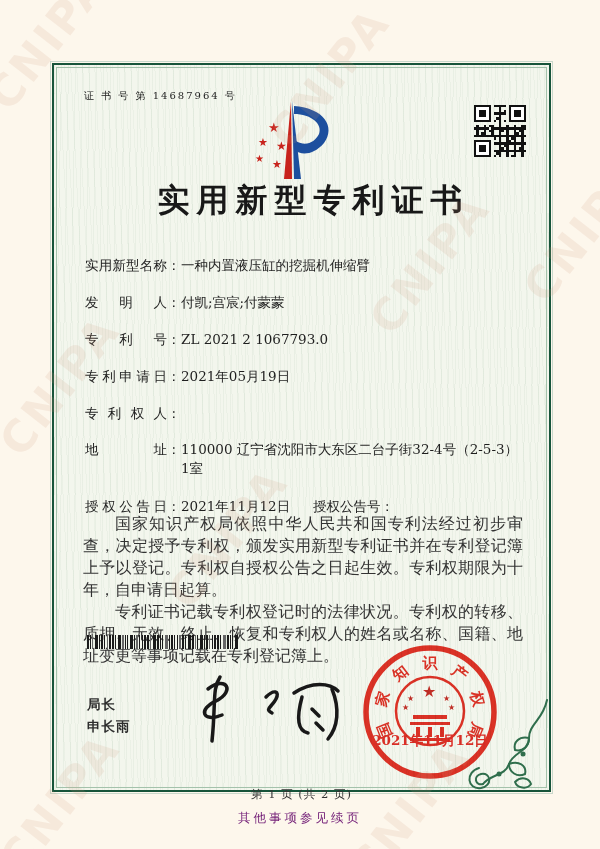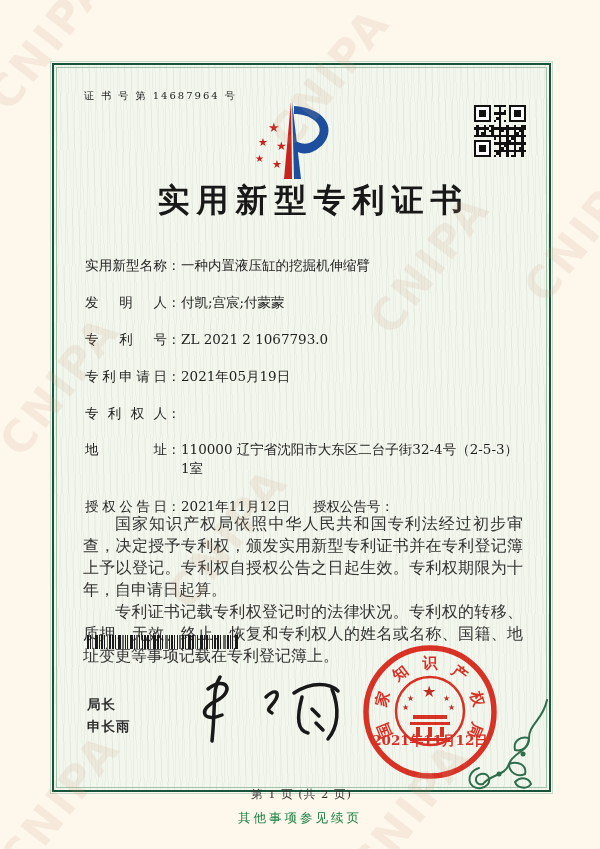--- a/index.html
+++ b/index.html
@@ -89,21 +89,21 @@
     text-anchor:middle;white-space:nowrap;
   }
   .page-num{
     position:absolute;left:0;top:722px;width:100%;text-align:center;
     font-size:11.5px;color:#333;letter-spacing:1px;
   }
   .flourish{position:absolute;right:-6px;bottom:-4px;width:100px;height:100px;z-index:7;}
   .fl-path{stroke:#2f6e4c;stroke-width:2;fill:none;stroke-linecap:round;}
   .footer-note{
     position:absolute;left:0;top:810px;width:100%;text-align:center;
-    font-size:12.5px;color:#15803d;letter-spacing:3px;
+    font-size:12.5px;color:#701a75;letter-spacing:3px;
   }
   .star{font-family:"DejaVu Sans","Liberation Sans",sans-serif;fill:#c8231c;}
 </style>
 </head>
 <body>
 
 <span class="wm wm1">CNIPA</span>
 <span class="wm wm2">CNIPA</span>
 <span class="wm wm3">CNIPA</span>
 <span class="wm wm4">CNIPA</span>

